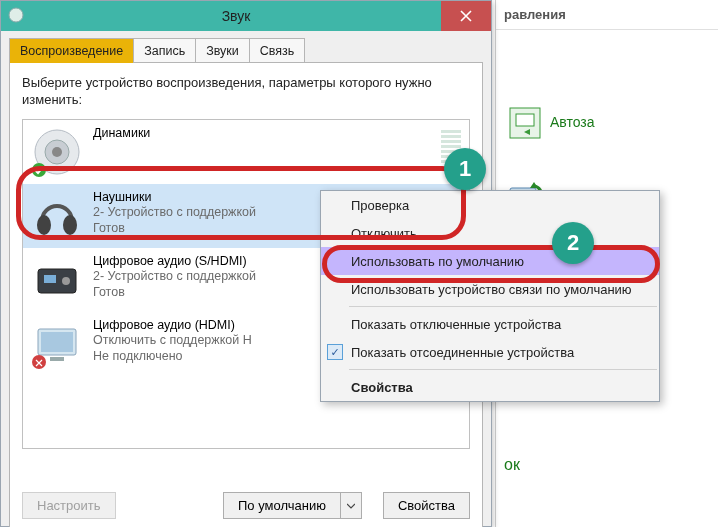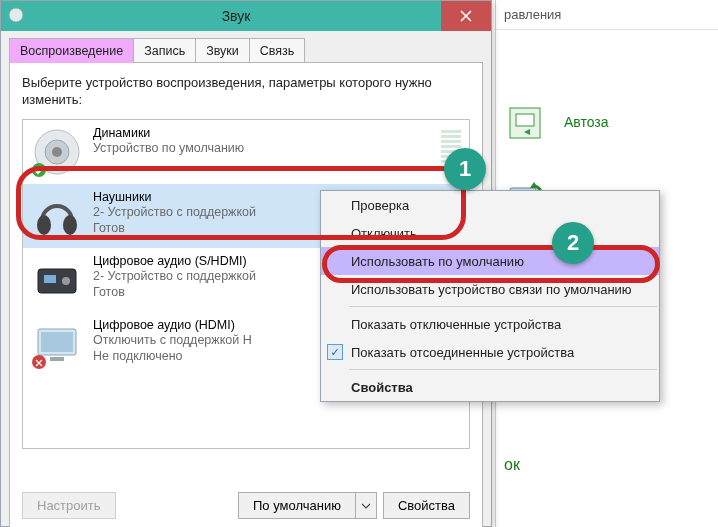--- a/index.html
+++ b/index.html
@@ -1,45 +1,45 @@
 <!DOCTYPE html>
 <html><head>
 <meta charset="utf-8">
 <style>
   * { box-sizing: border-box; margin: 0; padding: 0; }
   html, body { width: 718px; height: 527px; font-family: "Segoe UI", Tahoma, sans-serif; font-size: 13px; color: #222; overflow: hidden; }
   .desktop { position: relative; width: 718px; height: 527px; background: #fff; }
   .bg-window { position: absolute; top: 0; left: 495px; right: 0; bottom: 0; background: #fff; border-left: 1px solid #d0d0d0; }
-  .bg-titlebar { height: 30px; background: #fff; border-bottom: 1px solid #e0e0e0; color: #555; padding-left: 8px; line-height: 30px; font-size: 13px; }
-  .bg-item { display: flex; align-items: center; gap: 22px; padding: 6px 10px; color: #1a7a1a; font-size: 14px; }
+  .bg-titlebar { height: 30px; background: #fff; border-bottom: 1px solid #e0e0e0; color: #555; padding-left: 8px; line-height: 30px; font-size: 13px; font-weight: bold; }
+  .bg-item { display: flex; align-items: center; gap: 8px; padding: 6px 10px; color: #1a7a1a; font-size: 14px; }
   .bg-item span.icon { width: 34px; height: 34px; display: inline-flex; align-items: center; justify-content: center; flex-shrink: 0; }
   .bg-item .txt { color: #1a7a1a; line-height: 1.1; }
   .bg-items { position: absolute; top: 100px; right: 10px; display: flex; flex-direction: column; gap: 28px; width: 210px; }
   .sound-window { position: absolute; top: 0; left: 0; width: 492px; height: 527px; background: #efefef; border: 1px solid #9aa5b1; box-shadow: 2px 2px 6px rgba(0,0,0,0.2); }
   .titlebar { height: 30px; background: #3fb6a8; display: flex; align-items: center; }
   .titlebar .sys-icon { width: 30px; text-align: center; color: #fff; }
   .titlebar .title { flex: 1; text-align: center; color: #222; font-size: 14px; }
   .titlebar .close { width: 50px; height: 30px; background: #c75050; display: flex; align-items: center; justify-content: center; }
   .tabs { display: flex; align-items: flex-end; padding: 6px 8px 0 8px; background: #efefef; }
   .tab { padding: 5px 10px; border: 1px solid #b5b5b5; background: #f7f7f7; font-size: 12.5px; position: relative; top: 1px; border-bottom: none; cursor: pointer; }
   .tab + .tab { margin-left: -1px; }
-  .tab.active { background: #f0abfc; top: 1px; z-index: 2; }
+  .tab.active { background: #eab308; top: 1px; z-index: 2; }
   .tab-panel { margin: 0 8px 8px 8px; background: #fff; border: 1px solid #b5b5b5; height: 470px; padding: 12px; position: relative; }
   .instruction { font-size: 13px; margin-bottom: 10px; line-height: 1.3; }
   .device-list { border: 1px solid #c0c0c0; height: 330px; background: #fff; overflow: hidden; }
   .device { display: flex; gap: 10px; padding: 6px 8px; align-items: flex-start; border-bottom: none; }
   .device.selected { background: #cfe4f7; }
   .dev-icon { width: 52px; height: 52px; display: flex; align-items: center; justify-content: center; flex-shrink: 0; position: relative; }
   .dev-text { flex: 1; font-size: 12.5px; line-height: 1.25; }
   .dev-text .name { font-weight: 400; color: #000; }
   .dev-text .sub1 { color: #6a6a6a; }
   .dev-text .sub2 { color: #6a6a6a; }
   .level-meter { width: 24px; display: flex; flex-direction: column-reverse; gap: 2px; align-items: flex-end; padding-top: 4px; }
   .level-meter .bar { width: 20px; height: 3px; background: #d5e6dd; }
-  .bottom-buttons { position: absolute; bottom: 12px; left: 12px; right: 12px; display: flex; align-items: center; gap: 6px; }
+  .bottom-buttons { position: absolute; bottom: 12px; left: 12px; right: 12px; display: flex; align-items: center; gap: 21px; }
   .btn { border: 1px solid #adadad; background: #f0f0f0; padding: 5px 14px; font-size: 13px; cursor: pointer; }
   .btn[disabled] { color: #a0a0a0; border-color: #d0d0d0; }
   .split { display: flex; }
   .split .caret { border-left: none; padding: 5px 6px; }
   .context-menu { position: absolute; top: 190px; left: 320px; width: 340px; background: #f3f3f3; border: 1px solid #9aa5b1; box-shadow: 3px 3px 8px rgba(0,0,0,0.25); font-size: 13px; z-index: 20; }
   .ctx-item { display: flex; align-items: center; height: 28px; padding: 0 8px 0 30px; position: relative; cursor: pointer; }
   .ctx-item.hl { background: #c4b5fd; }
   .ctx-sep { height: 1px; background: #d0d0d0; margin: 3px 2px 3px 28px; }
   .ctx-check { position: absolute; left: 6px; width: 16px; height: 16px; border: 1px solid #5aa0d8; background: #dceaf7; display: flex; align-items: center; justify-content: center; font-size: 11px; color: #2a5a9a; }
   .ann1, .ann2 { position: absolute; border: 5px solid #d02525; border-radius: 24px; background: transparent; z-index: 25; pointer-events: none; }
@@ -129,21 +129,20 @@
                 <circle cx="25" cy="25" r="12" fill="#c8cdd3" stroke="#9aa"></circle>
                 <circle cx="25" cy="25" r="5" fill="#888"></circle>
               </svg>
             <svg width="16" height="16" style="position:absolute;bottom:0;left:0">
                 <circle cx="8" cy="8" r="7" fill="#3aa83a"></circle>
                 <path d="M4 8 l3 3 l5 -6" stroke="#fff" stroke-width="2" fill="none"></path>
               </svg>
           </div>
           <div class="dev-text">
             <div class="name">Динамики</div>
-            <div class="sub2">Устройство по умолчанию</div>
           </div>
           <div class="level-meter">
             <div class="bar"></div>
               <div class="bar"></div>
               <div class="bar"></div>
               <div class="bar"></div>
               <div class="bar"></div>
               <div class="bar"></div>
               <div class="bar"></div>
           </div>

